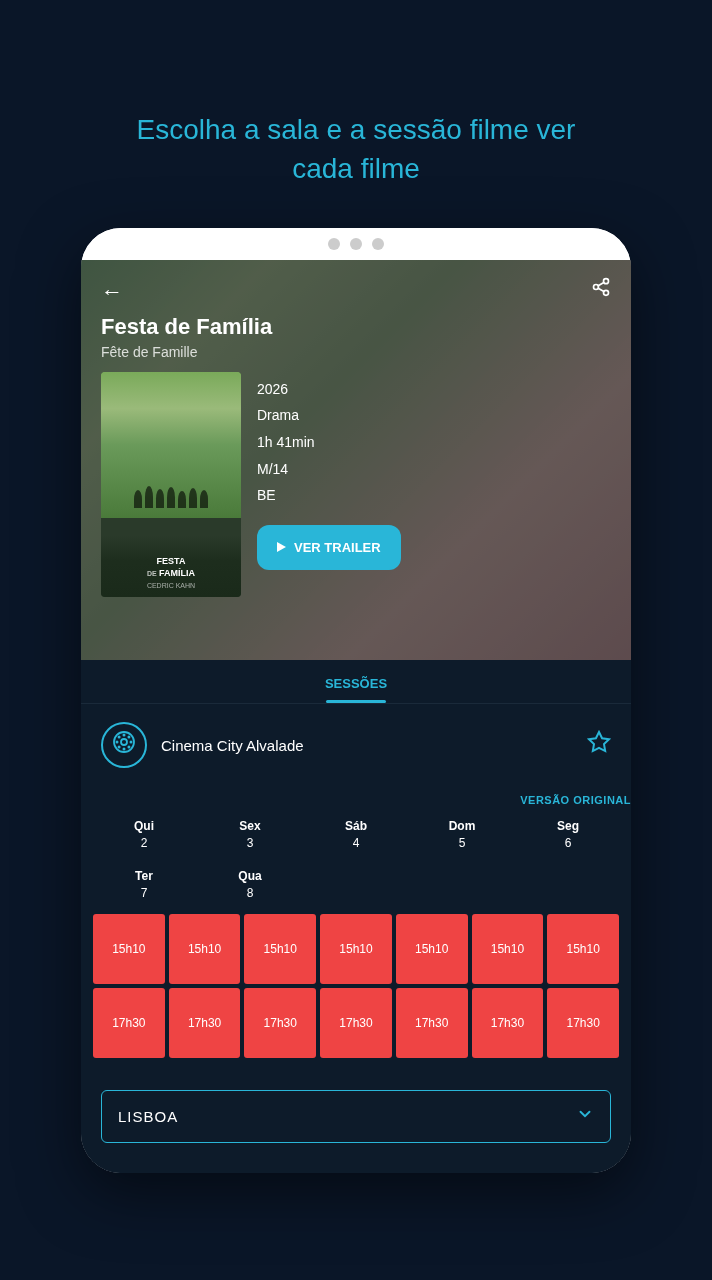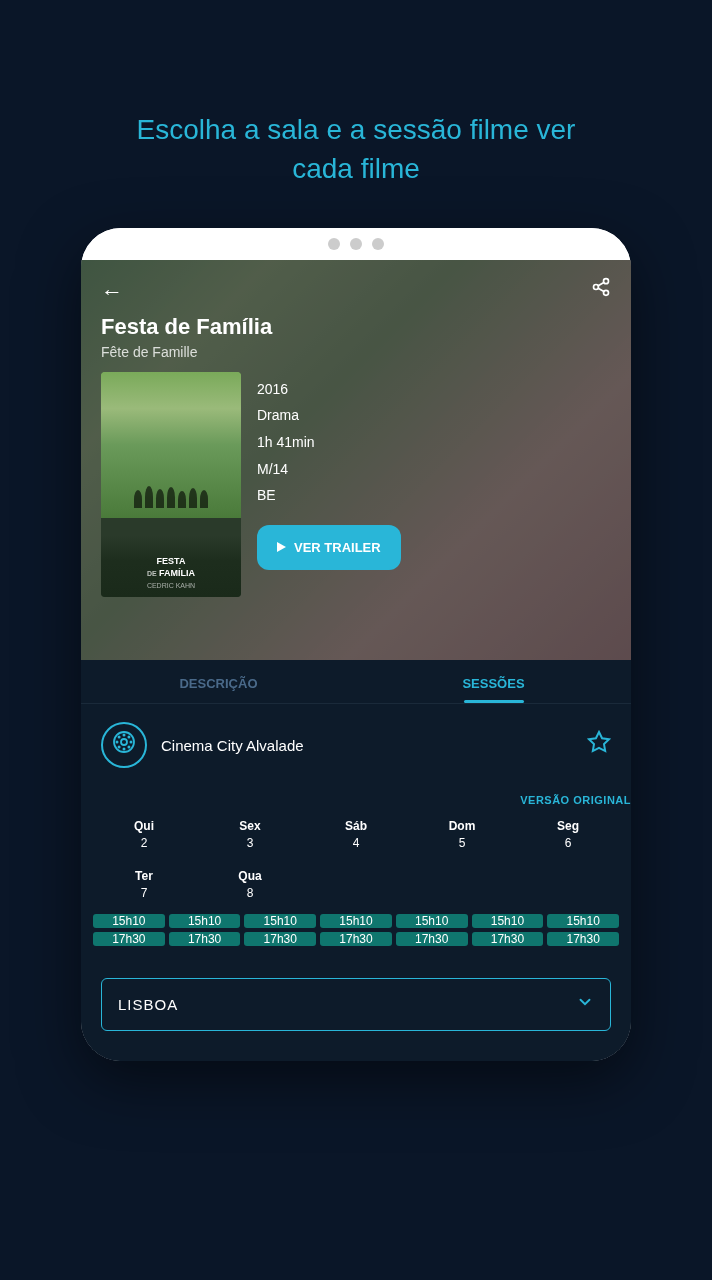--- a/index.html
+++ b/index.html
@@ -328,24 +328,24 @@
     }
 
     .times-row {
       display: grid;
       grid-template-columns: repeat(7, 1fr);
       gap: 4px;
       margin-bottom: 4px;
     }
 
     .time-cell {
-      background: #0f766e;
-      color: #fff;
-      text-align: center;
-      padding: 0 2px;
+      background: #ef4444;
+      color: #fff;
+      text-align: center;
+      padding: 28px 2px;
       font-size: 12px;
       border-radius: 3px;
       cursor: pointer;
     }
 
     .city-name {
       color: #fff;
       font-size: 15px;
       font-weight: 500;
       letter-spacing: 1px;
@@ -428,38 +428,35 @@
             </div>
           </div>
           <div class="poster-title-overlay">
             <div class="poster-title-text">Festa<br><span style="font-size:7px;opacity:0.7">de</span> Família</div>
             <div class="poster-subtitle-text">CEDRIC KAHN</div>
           </div>
         </div>
 
         <div style="flex:1;">
           <div class="movie-info">
-            <div>2016</div>
+            <div>2026</div>
             <div>Drama</div>
             <div>1h 41min</div>
             <div>M/14</div>
             <div>BE</div>
           </div>
           <button class="trailer-btn">
             <div class="play-triangle"></div>
             <span>VER TRAILER</span>
           </button>
         </div>
       </div>
     </div>
 
     <div class="tabs-row">
-      <div class="tab">
-        <span>DESCRIÇÃO</span>
-      </div>
       <div class="tab active">
         <span>SESSÕES</span>
       </div>
     </div>
 
     <div class="cinema-row">
       <div class="cinema-left">
         <div class="cinema-icon-circle">
           <span class="film-reel-icon">
             <svg width="24" height="24" viewBox="0 0 24 24" fill="none" stroke="#29b6d8" stroke-width="1.8">

